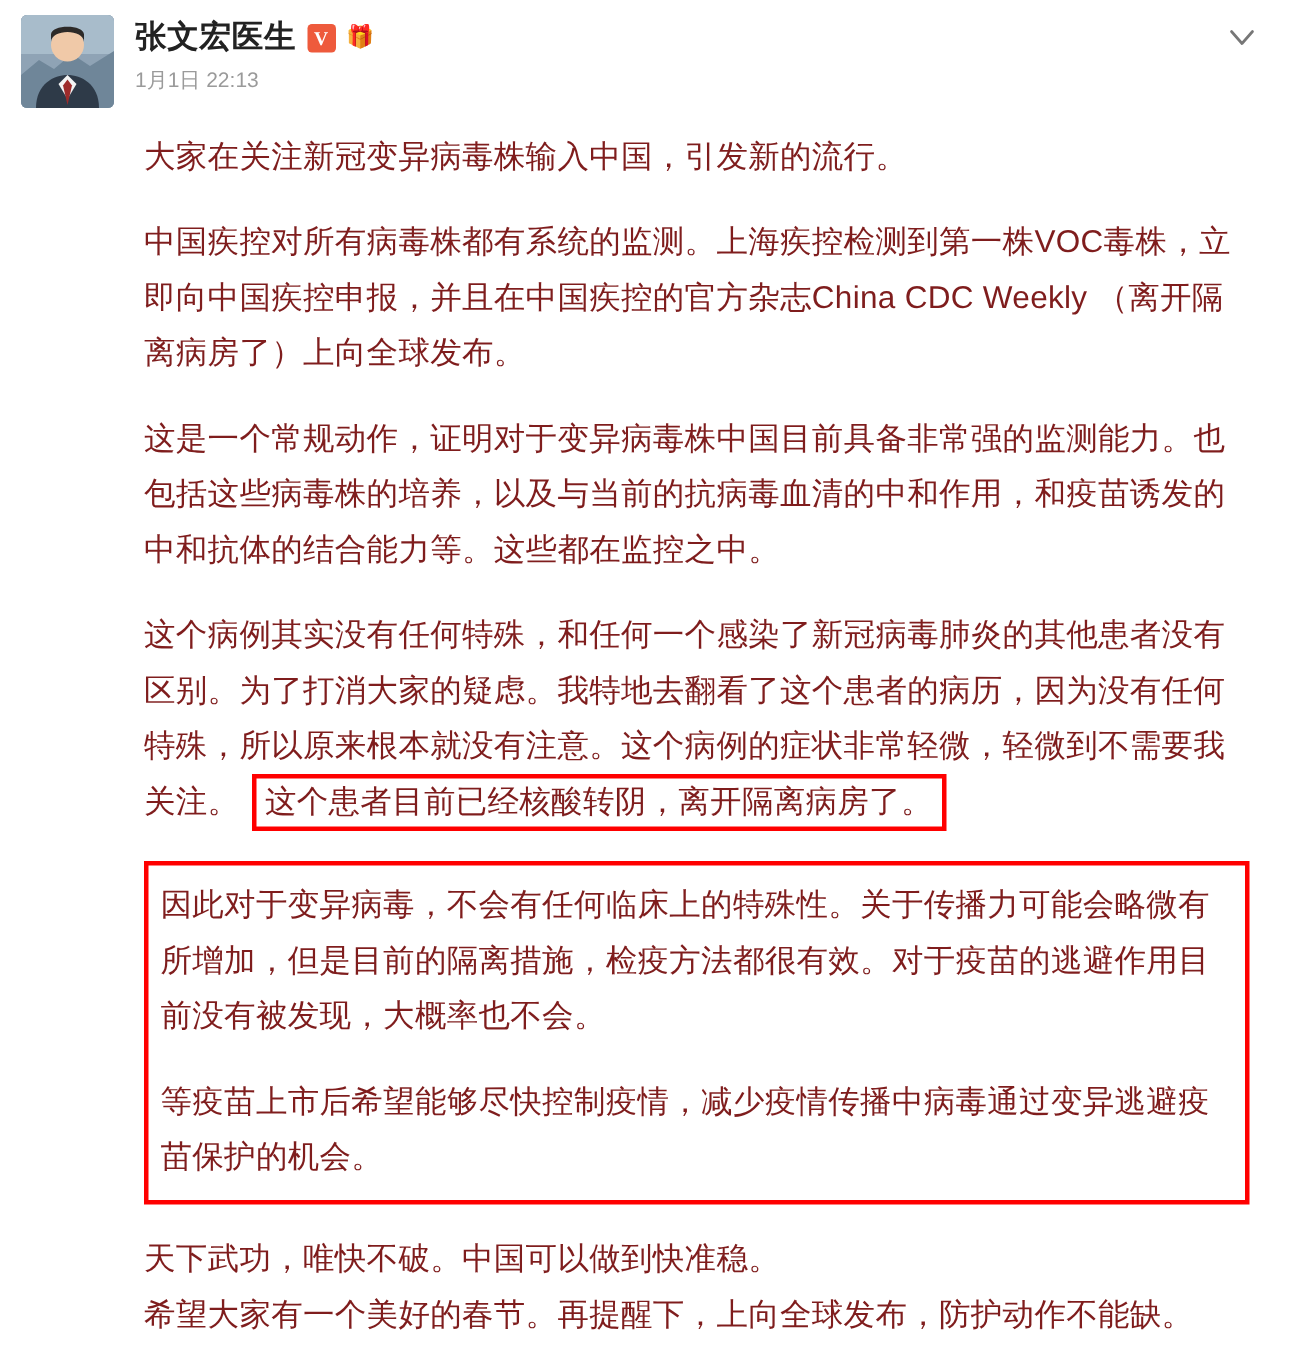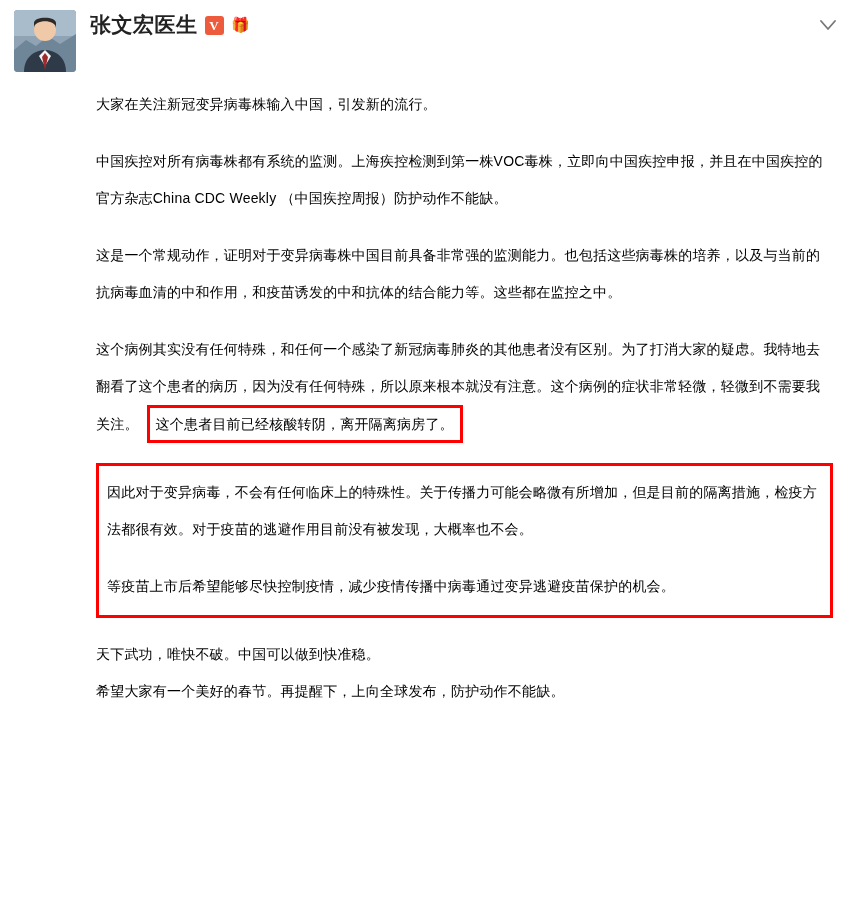--- a/index.html
+++ b/index.html
@@ -95,23 +95,23 @@
     height: 22px;
     cursor: pointer;
   }
   .chevron svg { display: block; }
 
   
   .content {
     margin-top: 14px;
     padding-left: 82px;
     padding-right: 10px;
-    font-size: 14px;
+    font-size: 21px;
     line-height: 37px;
-    color: #000000;
+    color: #7f1d1d;
     letter-spacing: 0.2px;
   }
   .para {
     margin: 0 0 20px 0;
   }
   .para:last-child { margin-bottom: 0; margin-top: 16px; }
 
   
   .hl-inline {
     display: inline-block;
@@ -152,34 +152,35 @@
         <path d="M31 43 L28 47 L31 60 L34 47 Z" fill="#9d2b2b"></path>
       </svg>
     </div>
 
     <div class="header-text">
       <div class="name-row">
         <span class="author-name">张文宏医生</span>
         <span class="badge-v">V</span>
         <span class="badge-gift">🎁</span>
       </div>
+      <div class="timestamp">1月1日 22:13</div>
     </div>
 
     <div class="chevron">
       <svg width="22" height="22" viewBox="0 0 22 22" aria-hidden="true">
         <path d="M4 7 L11 15 L18 7" fill="none" stroke="#777777" stroke-width="1.8" stroke-linecap="round" stroke-linejoin="round"></path>
       </svg>
     </div>
   </div>
 
   <div class="content">
 
     <p class="para">大家在关注新冠变异病毒株输入中国，引发新的流行。</p>
 
-    <p class="para">中国疾控对所有病毒株都有系统的监测。上海疾控检测到第一株VOC毒株，立即向中国疾控申报，并且在中国疾控的官方杂志China CDC Weekly （中国疾控周报）防护动作不能缺。</p>
+    <p class="para">中国疾控对所有病毒株都有系统的监测。上海疾控检测到第一株VOC毒株，立即向中国疾控申报，并且在中国疾控的官方杂志China CDC Weekly （离开隔离病房了）上向全球发布。</p>
 
     <p class="para">这是一个常规动作，证明对于变异病毒株中国目前具备非常强的监测能力。也包括这些病毒株的培养，以及与当前的抗病毒血清的中和作用，和疫苗诱发的中和抗体的结合能力等。这些都在监控之中。</p>
 
     <p class="para"><span>这个病例其实没有任何特殊，和任何一个感染了新冠病毒肺炎的其他患者没有区别。为了打消大家的疑虑。我特地去翻看了这个患者的病历，因为没有任何特殊，所以原来根本就没有注意。这个病例的症状非常轻微，轻微到不需要我关注。</span><span class="hl-inline">这个患者目前已经核酸转阴，离开隔离病房了。</span></p>
 
     <div class="hl-block">
       <p class="para">因此对于变异病毒，不会有任何临床上的特殊性。关于传播力可能会略微有所增加，但是目前的隔离措施，检疫方法都很有效。对于疫苗的逃避作用目前没有被发现，大概率也不会。</p>
       <p class="para">等疫苗上市后希望能够尽快控制疫情，减少疫情传播中病毒通过变异逃避疫苗保护的机会。</p>
     </div>
 

